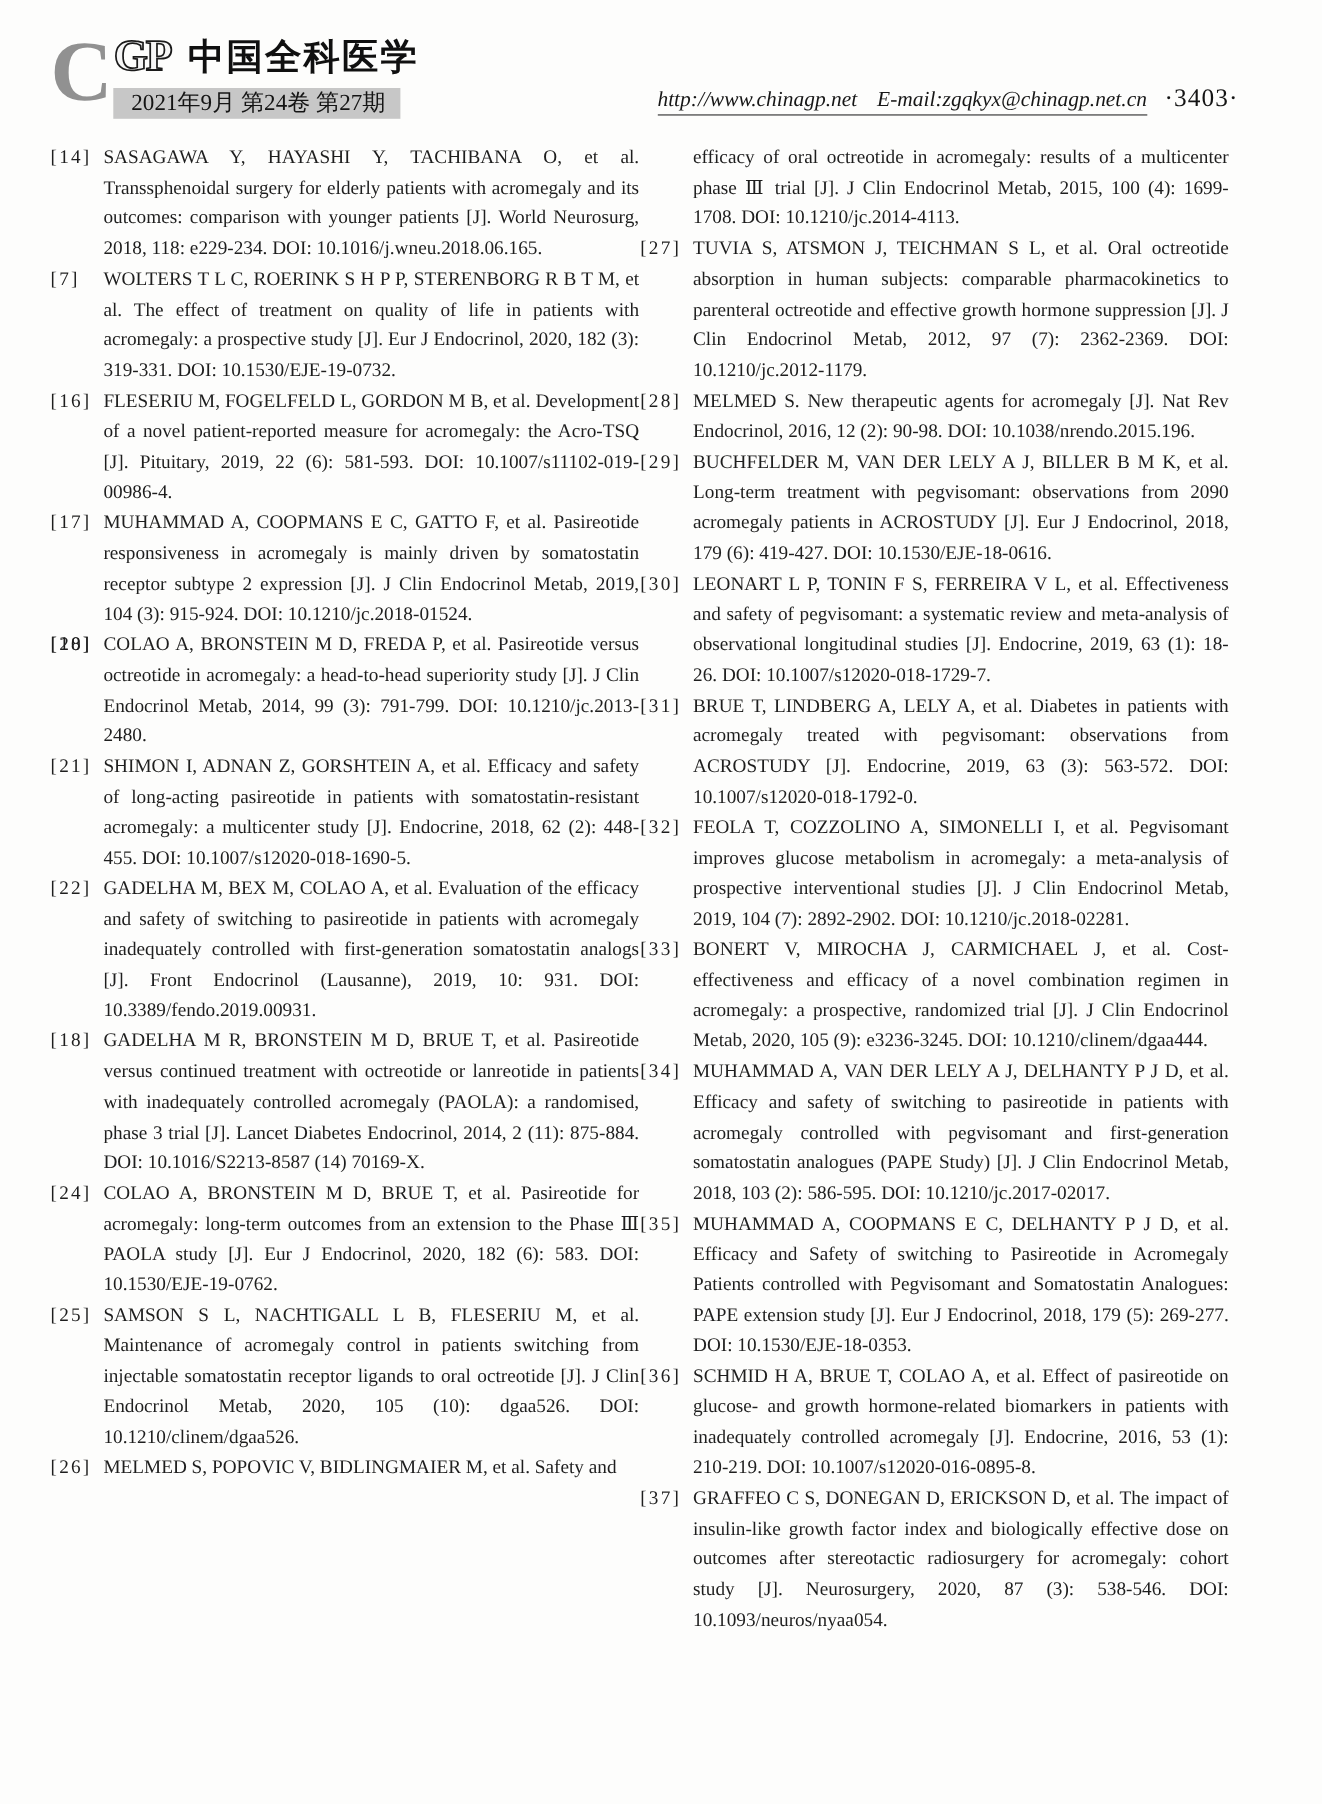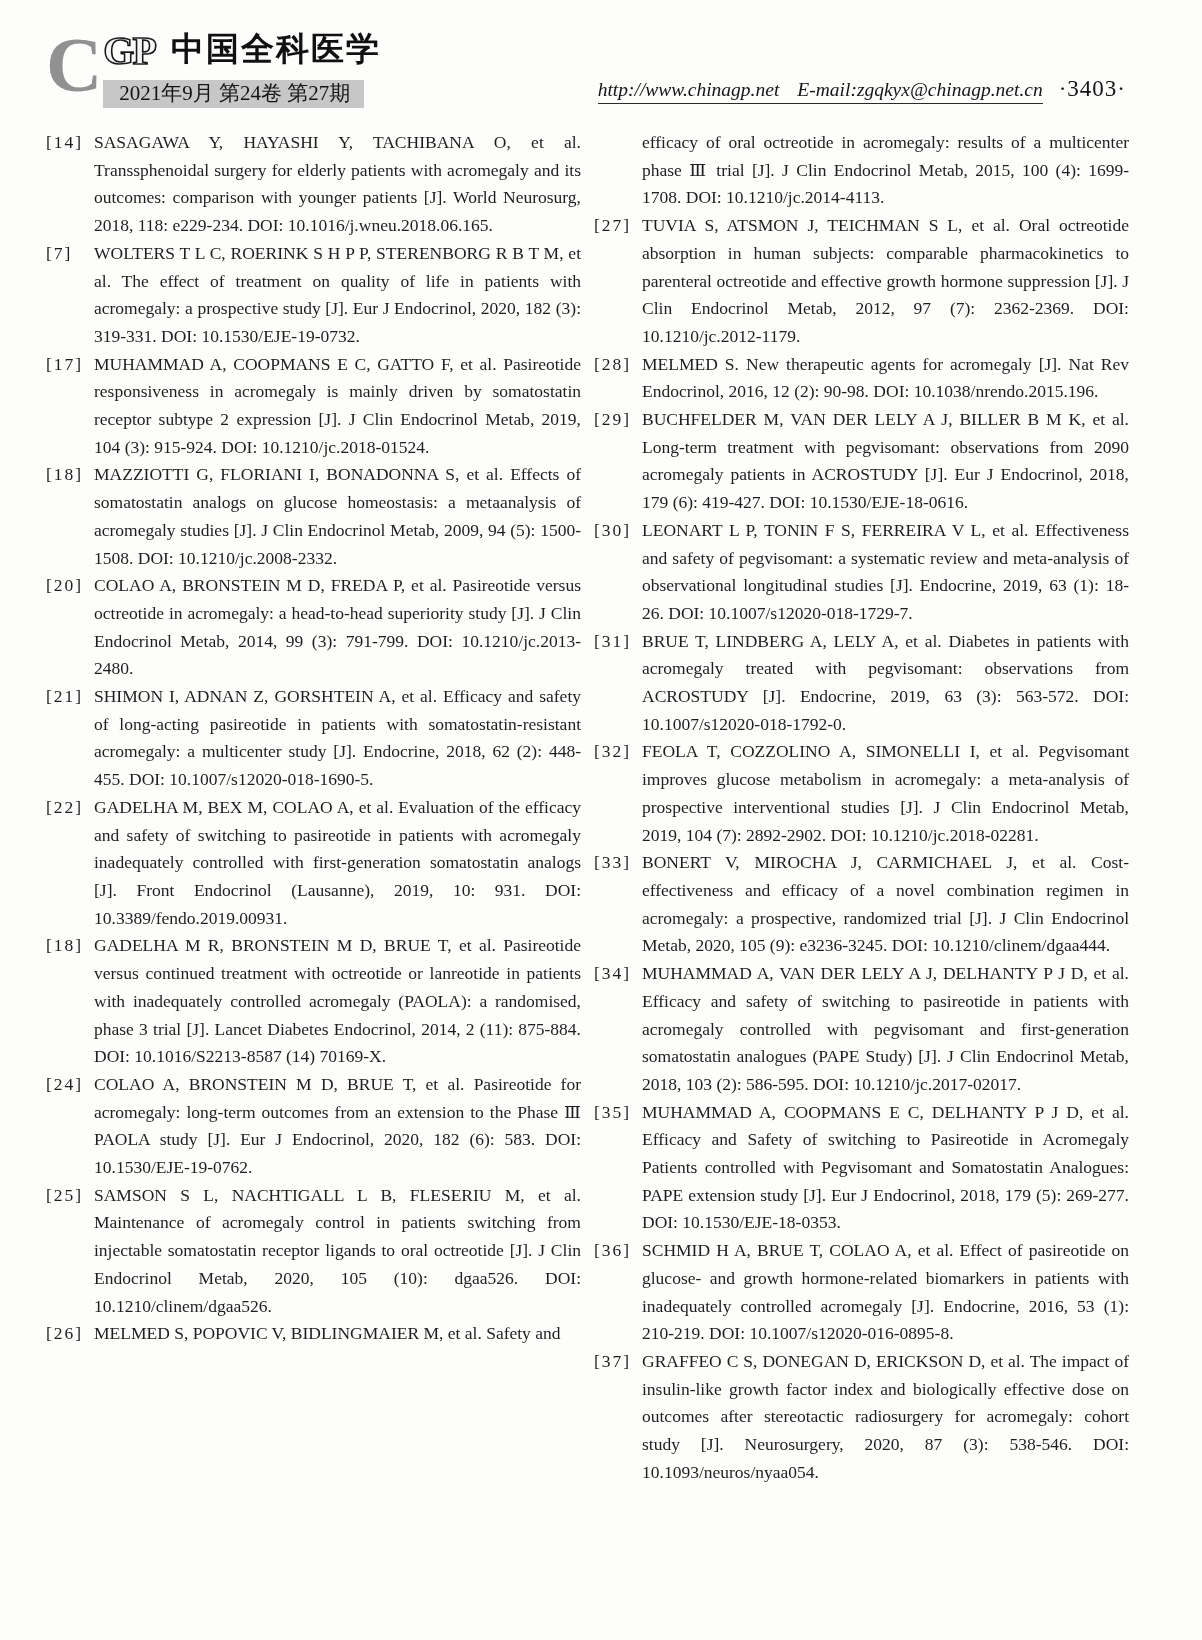--- a/index.html
+++ b/index.html
@@ -36,21 +36,21 @@
   .logo-gp {
     font-family: "Liberation Serif", serif;
     font-size: 40px; line-height: 34px;
     font-weight: bold;
     color: #f6f6f6;
     -webkit-text-stroke: 1.6px #1a1a1a;
     letter-spacing: -2px;
     margin-right: 2px;
   }
   .logo-name {
-    font-family: Liberation Mono, monospace;
+    font-family: Liberation Sans, sans-serif;
     font-size: 33px; line-height: 33px;
     font-weight: 900;
     letter-spacing: 2px;
     color: #101010;
   }
   .logo-issue {
     margin-top: 12px;
     align-self: flex-start;
     background: #c7c7c7;
     color: #141414;
@@ -74,21 +74,21 @@
   .page-no {
     font-size: 23px;
     color: #141414;
     margin-left: 12px;
     letter-spacing: 1px;
   }
 
   
   .columns {
     display: flex;
-    gap: 13px;
+    gap: 1px;
     padding: 21px 72px 0 46px;
   }
   .col {
     width: 535px;
     font-size: 17.5px;
     line-height: 27.7px;
     text-align: justify;
   }
   .ref {
     position: relative;
@@ -134,27 +134,30 @@
     <div class="col">
 
         <div class="ref">
           <span class="ref-label">[14]</span><span class="ref-text">SASAGAWA Y, HAYASHI Y, TACHIBANA O, et al. Transsphenoidal surgery for elderly patients with acromegaly and its outcomes: comparison with younger patients [J]. World Neurosurg, 2018, 118: e229-234. DOI: 10.1016/j.wneu.2018.06.165.</span>
         </div>
 
         <div class="ref">
           <span class="ref-label">[7]</span><span class="ref-text">WOLTERS T L C, ROERINK S H P P, STERENBORG R B T M, et al. The effect of treatment on quality of life in patients with acromegaly: a prospective study [J]. Eur J Endocrinol, 2020, 182 (3): 319-331. DOI: 10.1530/EJE-19-0732.</span>
         </div>
 
+        <div class="ref">
+          <span class="ref-label">[16]</span><span class="ref-text">FLESERIU M, FOGELFELD L, GORDON M B, et al. Development of a novel patient-reported measure for acromegaly: the Acro-TSQ [J]. Pituitary, 2019, 22 (6): 581-593. DOI: 10.1007/s11102-019-00986-4.</span>
+        </div>
 
         <div class="ref">
           <span class="ref-label">[17]</span><span class="ref-text">MUHAMMAD A, COOPMANS E C, GATTO F, et al. Pasireotide responsiveness in acromegaly is mainly driven by somatostatin receptor subtype 2 expression [J]. J Clin Endocrinol Metab, 2019, 104 (3): 915-924. DOI: 10.1210/jc.2018-01524.</span>
         </div>
 
         <div class="ref">
-          <span class="ref-label">[18]</span><span class="ref-text">MAZZIOTTI G, FLORIANI I, BONADONNA S, et al. Effects of somatostatin analogs on glucose homeostasis: a metaanalysis of acromegaly studies [J]. J Clin Endocrinol Metab, 2009, 94 (5): 1500-1508. DOI: 10.1210/jc.2008-2332.</span>
+          <span class="ref-label">[18]</span>
         </div>
 
 
         <div class="ref">
           <span class="ref-label">[20]</span><span class="ref-text">COLAO A, BRONSTEIN M D, FREDA P, et al. Pasireotide versus octreotide in acromegaly: a head-to-head superiority study [J]. J Clin Endocrinol Metab, 2014, 99 (3): 791-799. DOI: 10.1210/jc.2013-2480.</span>
         </div>
 
         <div class="ref">
           <span class="ref-label">[21]</span><span class="ref-text">SHIMON I, ADNAN Z, GORSHTEIN A, et al. Efficacy and safety of long-acting pasireotide in patients with somatostatin-resistant acromegaly: a multicenter study [J]. Endocrine, 2018, 62 (2): 448-455. DOI: 10.1007/s12020-018-1690-5.</span>
         </div>

